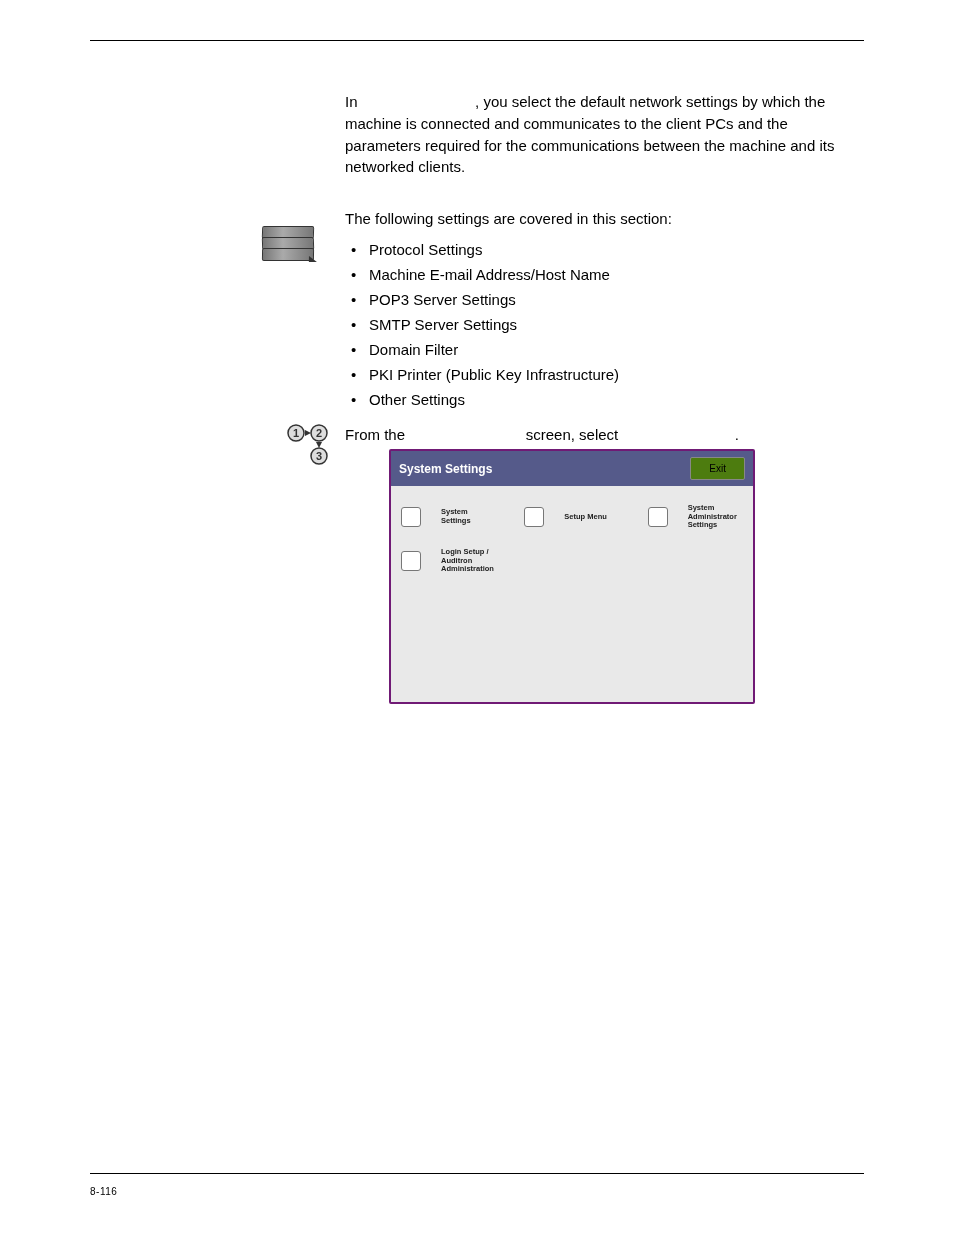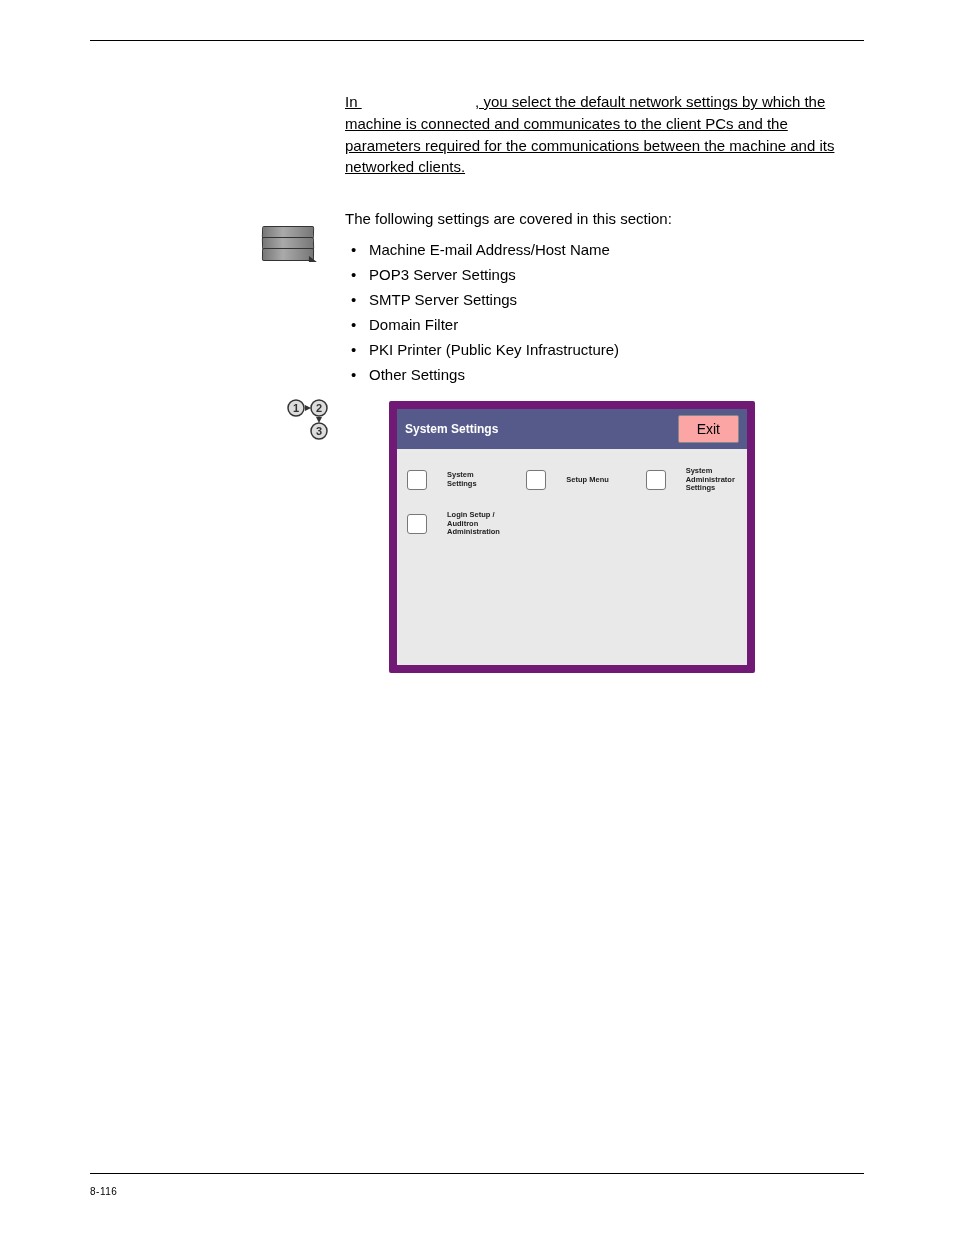--- a/index.html
+++ b/index.html
@@ -27,21 +27,20 @@
     margin-bottom: 50px;
   }
   .content {
     margin-left: 255px;
     width: 500px;
   }
   .paragraph {
     font-size: 15px;
     line-height: 1.45;
     margin-bottom: 32px;
-    text-decoration: underline;
   }
   .paragraph .inline { display: inline; }
   .icon-books-wrap {
     position: absolute;
     left: 260px;
     top: 226px;
     width: 58px;
     height: 42px;
   }
   .book-stack {
@@ -102,42 +101,42 @@
   .step-icon svg { display: block; }
   .step-text {
     font-size: 15px;
   }
   .step-text .gap { display: inline-block; margin: 0 2px; }
   
   .shot {
     margin-top: 6px;
     margin-left: 44px;
     width: 366px;
-    border: 8px solid #701a75;
+    border: 2px solid #701a75;
     border-radius: 2px;
     background: #e9e9e9;
   }
   .shot-titlebar {
     display: flex;
     justify-content: space-between;
     align-items: center;
     background: #555a8a;
     color: #ffffff;
     padding: 6px 8px;
   }
   .shot-title {
     font-weight: bold;
     font-size: 12px;
   }
   .exit-btn {
-    background: #fca5a5;
+    background: #4d7c0f;
     color: #000;
     border: 1px solid #888;
     border-radius: 2px;
-    font-size: 14px;
+    font-size: 10px;
     padding: 5px 18px;
     cursor: pointer;
   }
   .shot-body {
     padding: 18px 10px 110px 10px;
   }
   .tile-row {
     display: flex;
     gap: 28px;
     margin-bottom: 18px;
@@ -203,20 +202,21 @@
 
   <div class="content">
 
     <p class="paragraph">
       <span class="inline">In </span><span class="inline" style="visibility:hidden">Network Settings</span><span class="inline">, you select the default network settings by which the machine is connected and communicates to the client PCs and the parameters required for the communications between the machine and its networked clients.</span>
     </p>
 
     <p class="section-intro">The following settings are covered in this section:</p>
 
     <ul class="bullets">
+      <li>Protocol Settings</li>
       <li>Machine E-mail Address/Host Name</li>
       <li>POP3 Server Settings</li>
       <li>SMTP Server Settings</li>
       <li>Domain Filter</li>
       <li>PKI Printer (Public Key Infrastructure)</li>
       <li>Other Settings</li>
     </ul>
 
     <div class="step-row">
       <div class="step-icon">
@@ -225,20 +225,23 @@
           <text x="9" y="13" text-anchor="middle" font-size="11" font-weight="bold" fill="#333">1</text>
           <polygon points="18,6 24,9 18,12" fill="#333"></polygon>
           <circle cx="32" cy="9" r="8" fill="#ddd" stroke="#333" stroke-width="1.5"></circle>
           <text x="32" y="13" text-anchor="middle" font-size="11" font-weight="bold" fill="#333">2</text>
           <polygon points="29,18 35,18 32,24" fill="#333"></polygon>
           <circle cx="32" cy="32" r="8" fill="#ddd" stroke="#333" stroke-width="1.5"></circle>
           <text x="32" y="36" text-anchor="middle" font-size="11" font-weight="bold" fill="#333">3</text>
         </svg>
       </div>
 
+      <p class="step-text">
+        <span>From the </span><span class="gap" style="visibility:hidden">System Settings</span><span> screen, select </span><span class="gap" style="visibility:hidden">System Settings</span><span>.</span>
+      </p>
 
       <div class="shot">
         <div class="shot-titlebar">
           <span class="shot-title">System Settings</span>
           <button class="exit-btn">Exit</button>
         </div>
         <div class="shot-body">
           <div class="tile-row">
             <div class="tile">
               <div class="box"></div>

